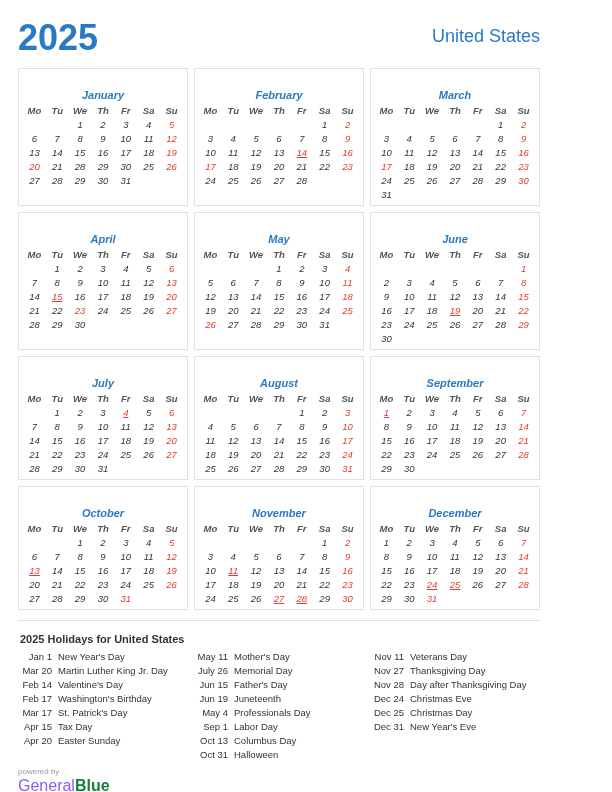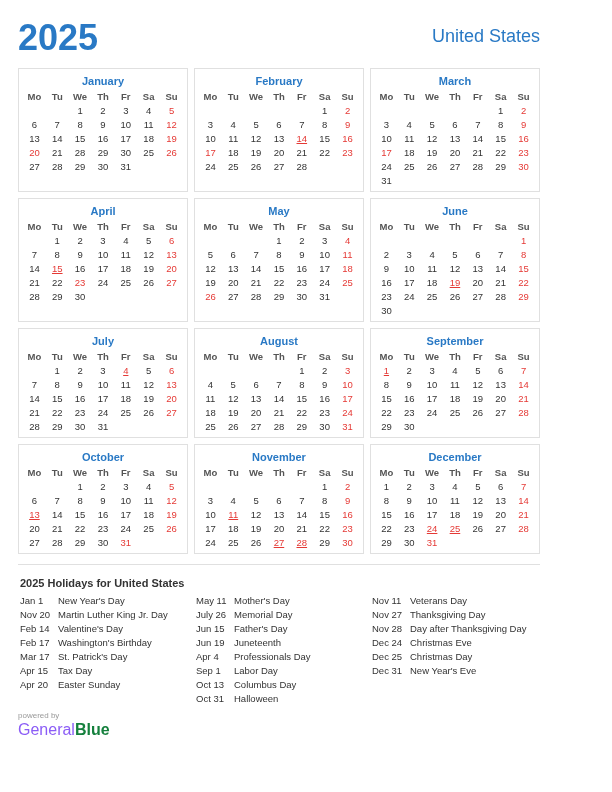--- a/index.html
+++ b/index.html
@@ -37,21 +37,22 @@
       padding-top: 6px;
     }
     .calendars-grid {
       display: grid;
       grid-template-columns: repeat(3, 1fr);
       gap: 6px;
       margin-bottom: 10px;
     }
     .month-block {
       border: 1px solid #e0e0e0;
-      padding: 6px 4px 4px 4px;
+      padding: 20px 4px 4px 4px;
+      font-style: italic;
     }
     .month-name {
       text-align: center;
       font-weight: bold;
       color: #2979c5;
       font-size: 11px;
       margin-bottom: 3px;
     }
     .cal-table {
       width: 100%;
@@ -89,20 +90,21 @@
     .holidays-grid {
       display: grid;
       grid-template-columns: repeat(3, 1fr);
       gap: 0 10px;
     }
     .holiday-item {
       display: flex;
       gap: 6px;
       font-size: 9.5px;
       margin-bottom: 3px;
+      text-align: right;
     }
     .holiday-date {
       color: #333;
       font-weight: normal;
       min-width: 32px;
     }
     .holiday-name {
       color: #333;
     }
     .footer {
@@ -922,21 +924,21 @@
 
   <div class="holidays-section">
     <div class="holidays-title">2025 Holidays for United States</div>
     <div class="holidays-grid" id="holidays-grid">
     <div>
           <div class="holiday-item">
             <span class="holiday-date">Jan 1</span>
             <span class="holiday-name">New Year's Day</span>
           </div>
           <div class="holiday-item">
-            <span class="holiday-date">Nov 20</span>
+            <span class="holiday-date">Mar 20</span>
             <span class="holiday-name">Martin Luther King Jr. Day</span>
           </div>
           <div class="holiday-item">
             <span class="holiday-date">Feb 14</span>
             <span class="holiday-name">Valentine's Day</span>
           </div>
           <div class="holiday-item">
             <span class="holiday-date">Feb 17</span>
             <span class="holiday-name">Washington's Birthday</span>
           </div>
@@ -964,21 +966,21 @@
           </div>
           <div class="holiday-item">
             <span class="holiday-date">Jun 15</span>
             <span class="holiday-name">Father's Day</span>
           </div>
           <div class="holiday-item">
             <span class="holiday-date">Jun 19</span>
             <span class="holiday-name">Juneteenth</span>
           </div>
           <div class="holiday-item">
-            <span class="holiday-date">Apr 4</span>
+            <span class="holiday-date">May 4</span>
             <span class="holiday-name">Professionals Day</span>
           </div>
           <div class="holiday-item">
             <span class="holiday-date">Sep 1</span>
             <span class="holiday-name">Labor Day</span>
           </div>
           <div class="holiday-item">
             <span class="holiday-date">Oct 13</span>
             <span class="holiday-name">Columbus Day</span>
           </div>

